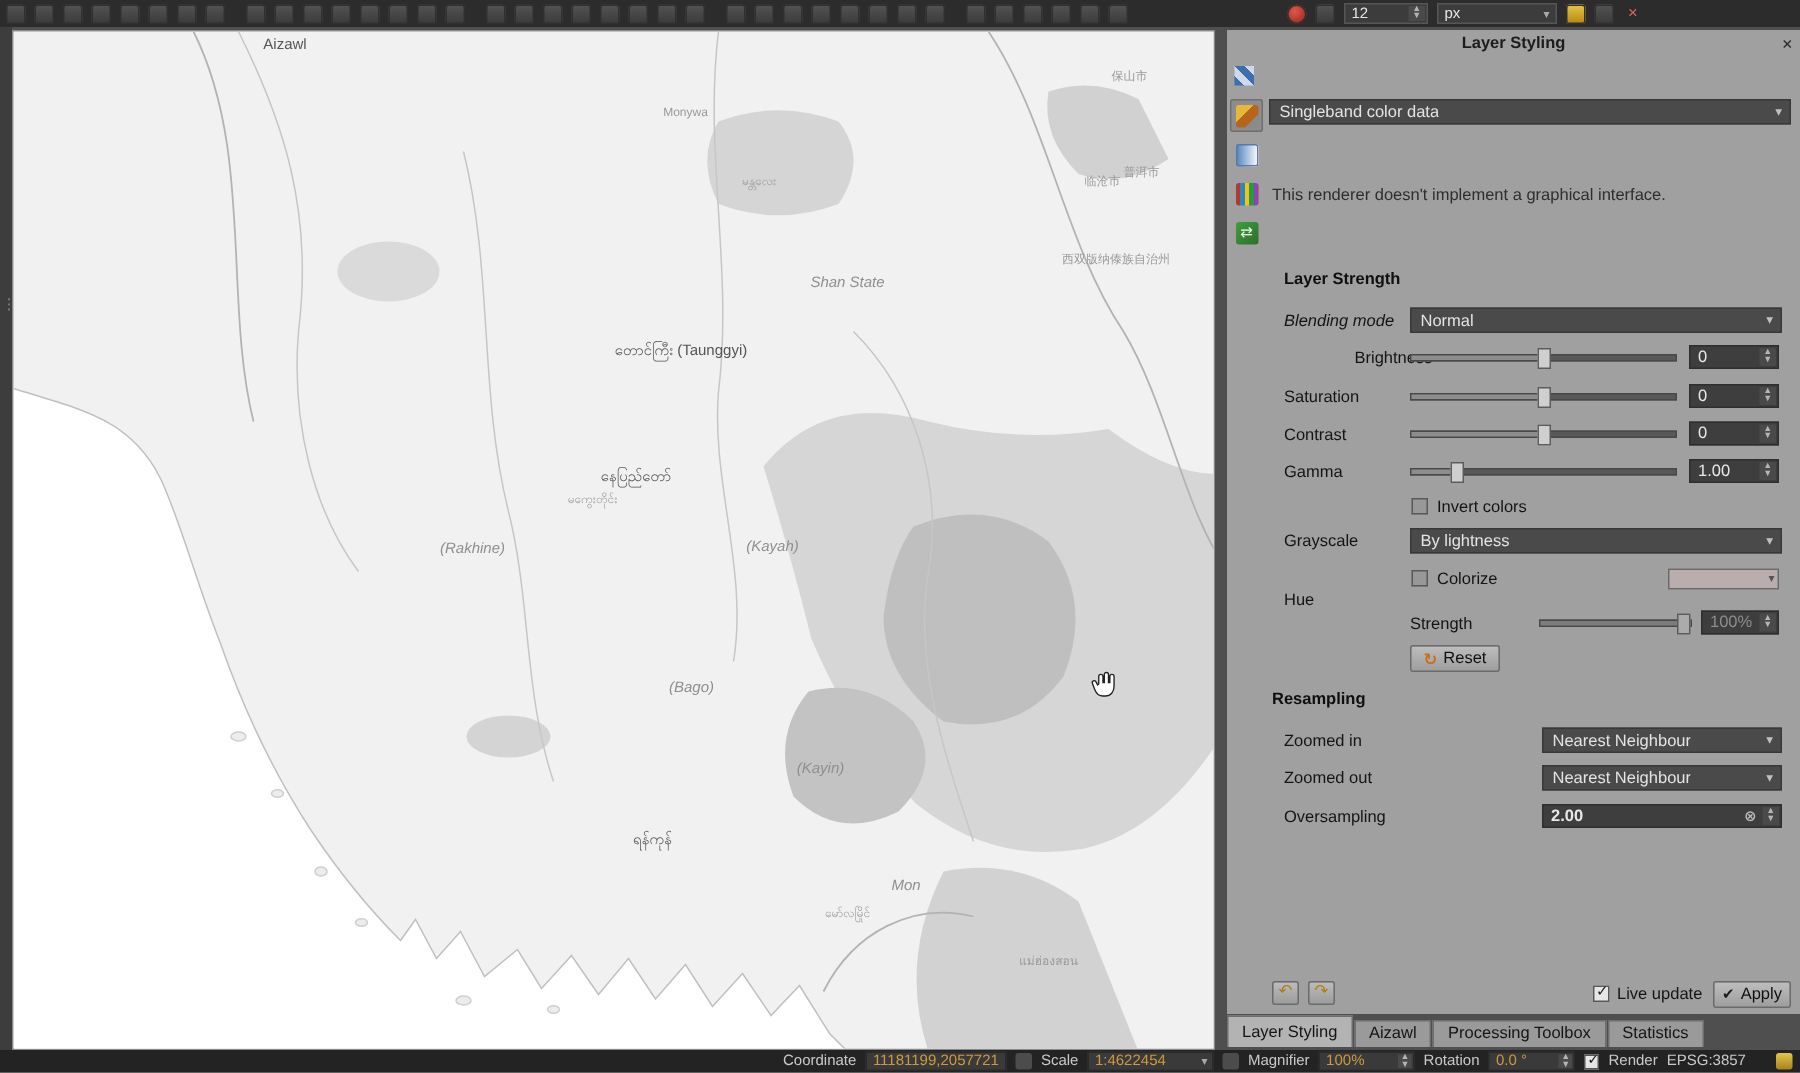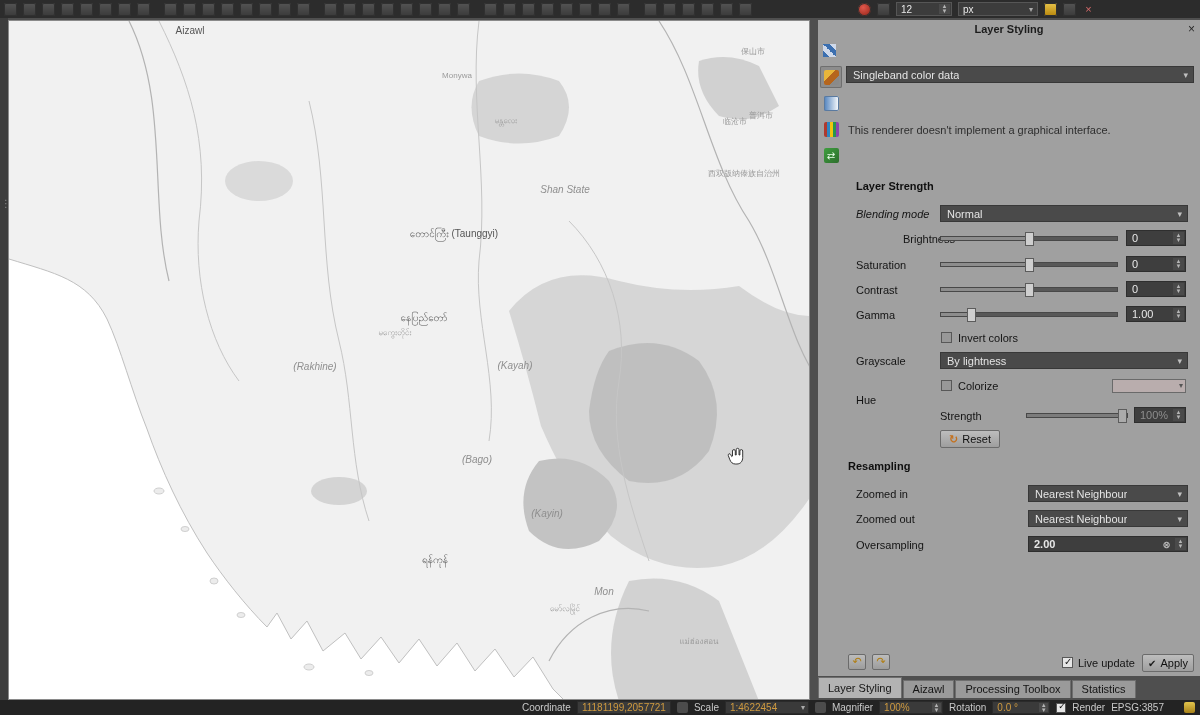--- a/index.html
+++ b/index.html
@@ -232,21 +232,21 @@
       <span class="map-label small" style="left: 682px; top: 100px; margin-left: 44px;">临沧市</span>
       <span class="map-label small" style="left: 752px; top: 94px;">普洱市</span>
       <span class="map-label small" style="left: 735px; top: 152px;">西双版纳傣族自治州</span>
       <span class="map-label region" style="left: 556px; top: 168px;">Shan State</span>
       <span class="map-label small" style="left: 497px; top: 100px;">မန္တလေး</span>
       <span class="map-label town" style="left: 445px; top: 213px;">တောင်ကြီး (Taunggyi)</span>
       <span class="map-label town" style="left: 415px; top: 297px;">နေပြည်တော်</span>
       <span class="map-label region" style="left: 306px; top: 345px;">(Rakhine)</span>
       <span class="map-label region" style="left: 506px; top: 344px;">(Kayah)</span>
       <span class="map-label small" style="left: 386px; top: 312px;">မကွေးတိုင်း</span>
-      <span class="map-label region" style="left: 468px; top: 438px;">(Bago)</span>
+      <span class="map-label region" style="left: 452px; top: 438px;">(Bago)</span>
       <span class="map-label town" style="left: 426px; top: 539px;">ရန်ကုန်</span>
       <span class="map-label region" style="left: 538px; top: 492px;">(Kayin)</span>
       <span class="map-label region" style="left: 595px; top: 570px;">Mon</span>
       <span class="map-label small" style="left: 556px; top: 588px;">မော်လမြိုင်</span>
       <span class="map-label small" style="left: 690px; top: 620px;">แม่ฮ่องสอน</span>
     </div>
 </div>
 
 <div class="panel">
   <div class="panel-title">Layer Styling</div>

